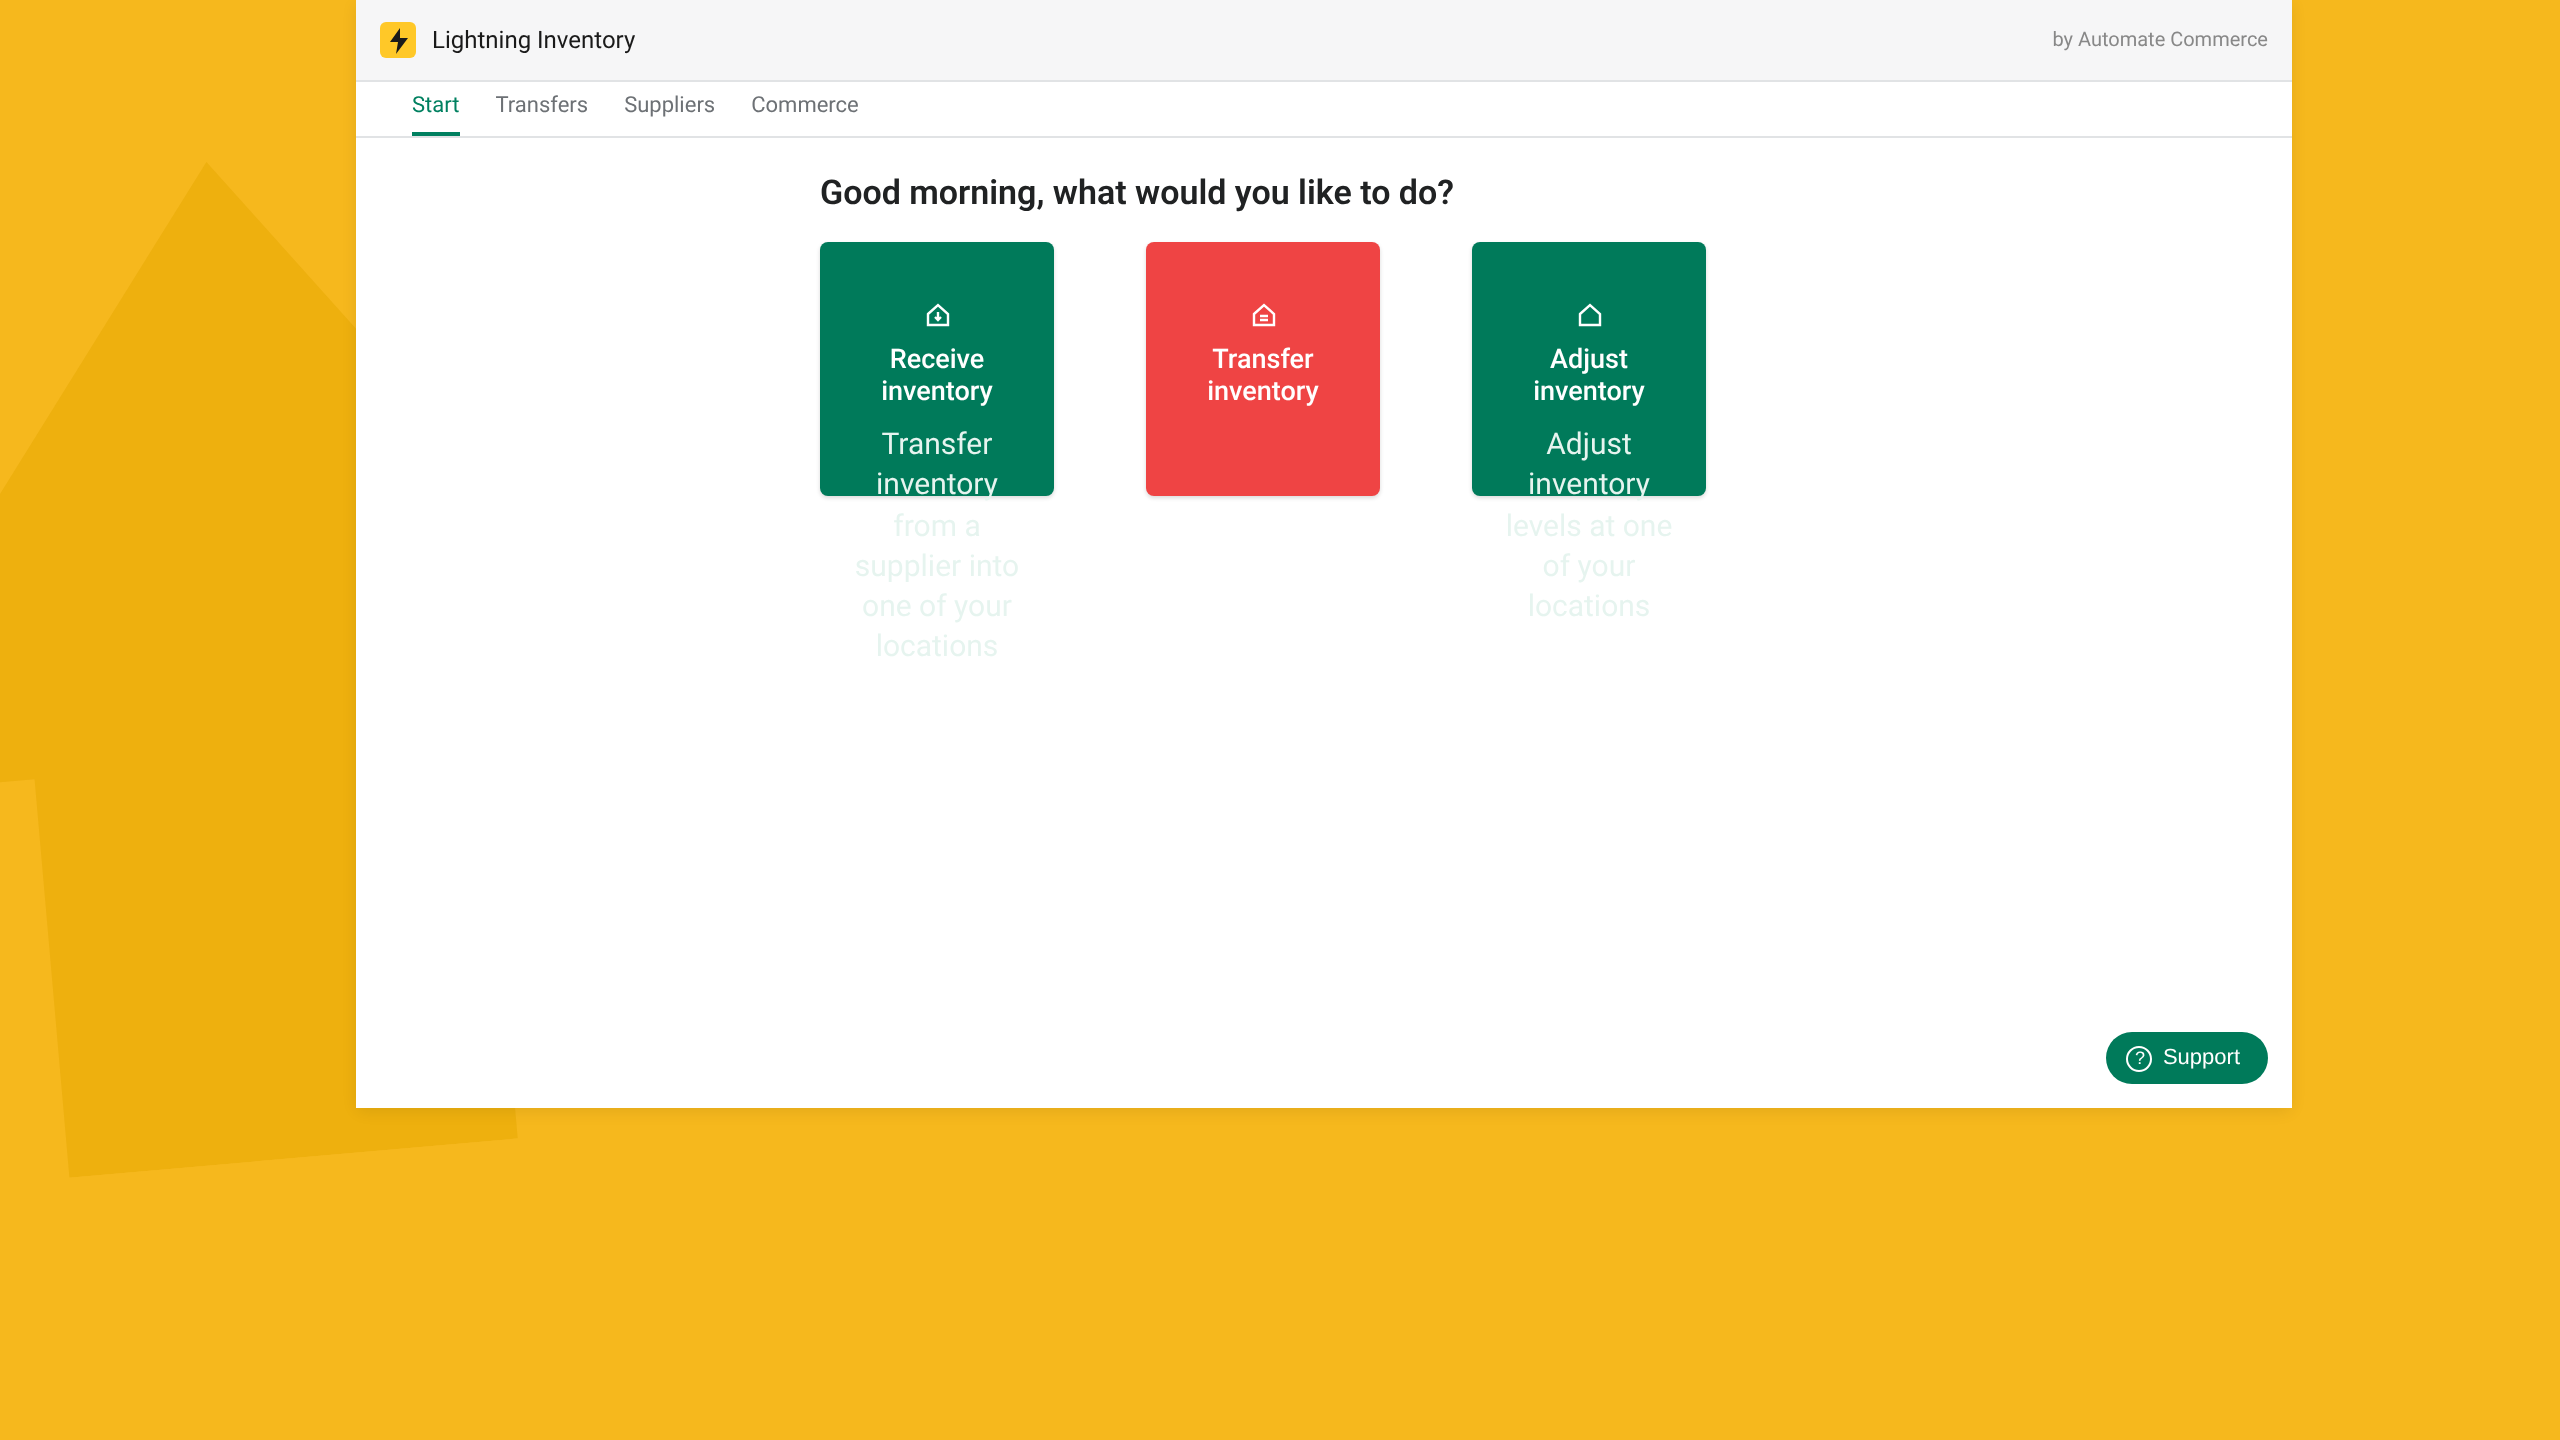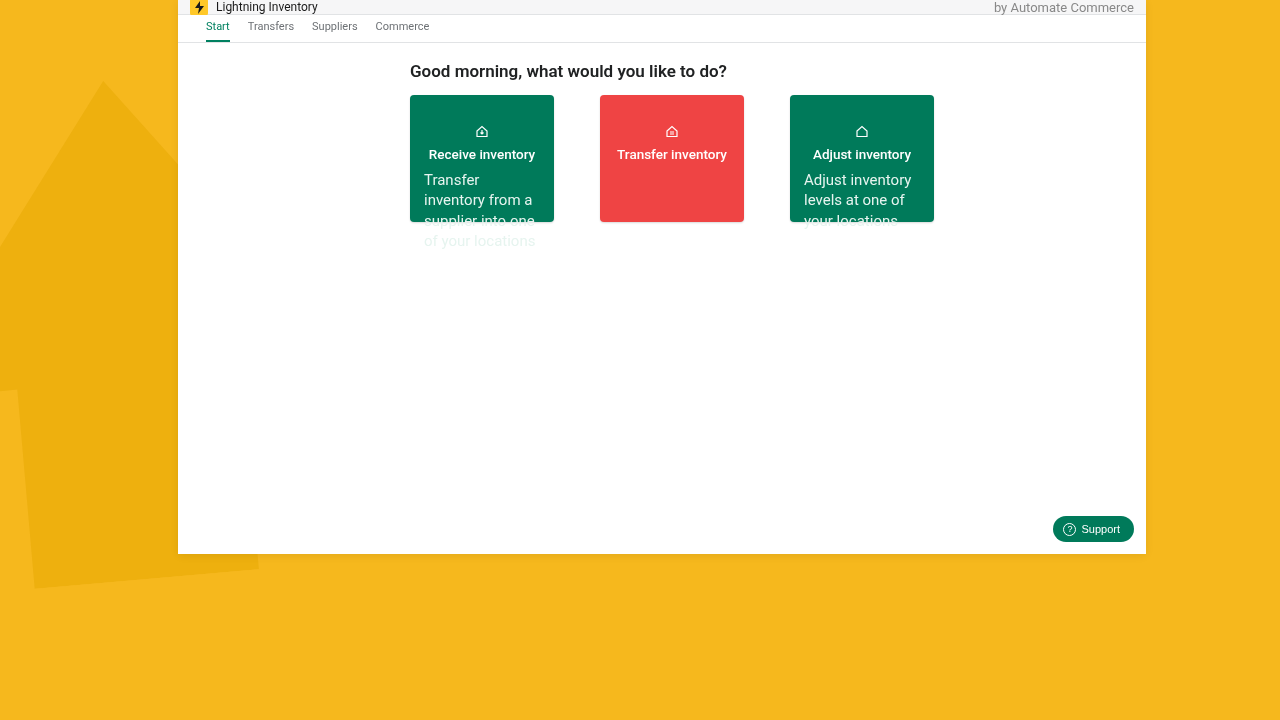--- a/index.html
+++ b/index.html
@@ -23,39 +23,40 @@
     position: absolute;
     left: 178px; top: 0;
     width: 968px; height: 554px;
     background: #f6f6f7;
     border-radius: 0 0 4px 4px;
     box-shadow: 0 2px 8px rgba(0,0,0,0.08);
     display: flex;
     flex-direction: column;
   }
   .header {
-    height: 15px;
-    display: flex;
+    height: 41px;
+    display: flex;
+    align-items: center;
     justify-content: space-between;
     padding: 0 12px;
     border-bottom: 1px solid #e1e3e5;
     background: #f6f6f7;
   }
   .header-left { display: flex; align-items: center; gap: 8px; }
   .logo {
     width: 18px; height: 18px;
     background: #ffc828;
     border-radius: 3px;
     display: flex; align-items: center; justify-content: center;
     color: #1a1a1a;
     font-size: 13px;
     font-weight: bold;
   }
   .app-title { font-size: 12px; color: #1a1a1a; }
-  .header-right { font-size: 13px; color: #888; }
+  .header-right { font-size: 10px; color: #888; }
   .tabbar {
     height: 28px;
     display: flex;
     align-items: flex-end;
     gap: 18px;
     padding: 0 28px;
     border-bottom: 1px solid #e1e3e5;
     background: #fff;
   }
   .tab {
@@ -81,30 +82,30 @@
     color: #202223;
     margin-left: 232px;
     margin-bottom: 14px;
   }
   .cards {
     display: flex;
     gap: 46px;
     margin-left: 232px;
   }
   .card {
-    width: 144px;
+    width: 117px;
     height: 127px;
     background: #007a5a;
     border-radius: 4px;
     color: #fff;
     display: flex;
     flex-direction: column;
     align-items: center;
     padding: 28px 10px 0 10px;
-    text-align: left;
+    text-align: center;
     cursor: pointer;
     box-shadow: 0 1px 2px rgba(0,0,0,0.15);
   }
   .card.dark { background: #ef4444; }
   .card-icon { margin-bottom: 4px; }
   .card-title { font-size: 13.5px; font-weight: 500; margin-bottom: 8px; }
   .card-desc { font-size: 15px; line-height: 1.35; color: #e6f4ef; padding: 0 4px; }
   .support-btn {
     position: absolute;
     right: 12px;

